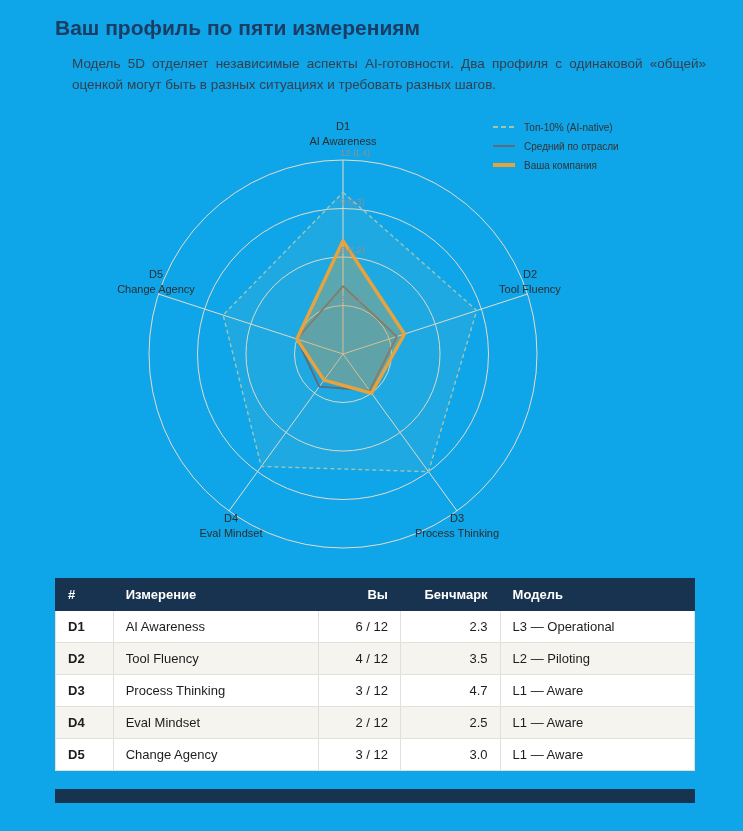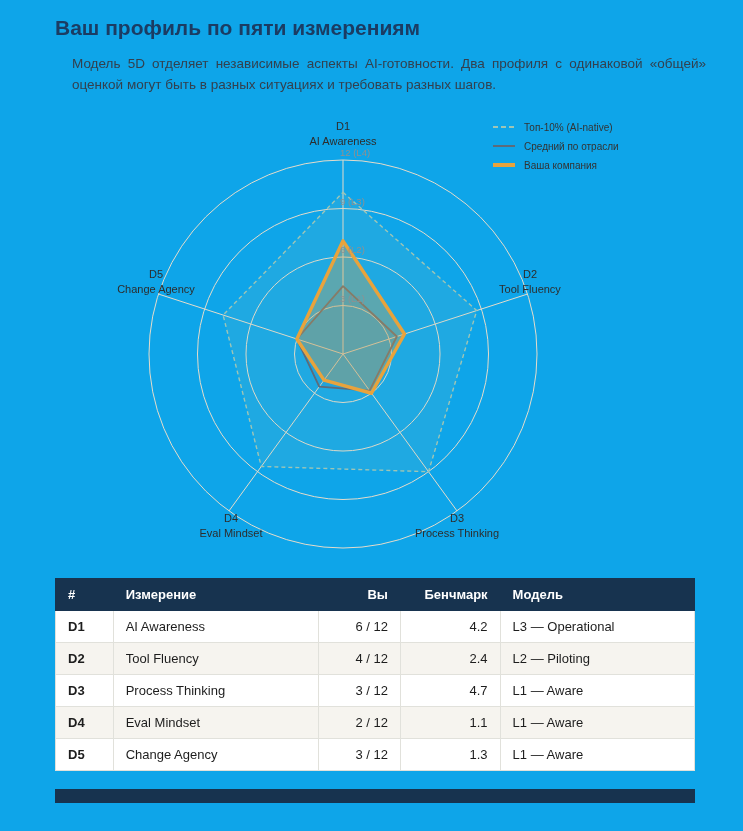--- a/index.html
+++ b/index.html
@@ -80,48 +80,48 @@
           <th class="center" style="width: 74px;">Вы</th>
           <th class="center" style="width: 80px; margin-top: 6px;">Бенчмарк</th>
           <th style="width: 216px;">Модель</th>
         </tr>
       </thead>
     <tbody id="tbody">
         <tr>
           <td class="col-0">D1</td>
           <td class="col-1">AI Awareness</td>
           <td class="col-2 center">6 / 12</td>
-          <td class="col-3 center">4.2</td>
+          <td class="col-3 center">2.3</td>
           <td class="col-4">L3 — Operational</td>
         </tr>
         <tr>
           <td class="col-0">D2</td>
           <td class="col-1">Tool Fluency</td>
           <td class="col-2 center">4 / 12</td>
-          <td class="col-3 center">2.4</td>
+          <td class="col-3 center">3.5</td>
           <td class="col-4">L2 — Piloting</td>
         </tr>
         <tr>
           <td class="col-0">D3</td>
           <td class="col-1">Process Thinking</td>
           <td class="col-2 center">3 / 12</td>
           <td class="col-3 center">4.7</td>
           <td class="col-4">L1 — Aware</td>
         </tr>
         <tr>
           <td class="col-0">D4</td>
           <td class="col-1">Eval Mindset</td>
           <td class="col-2 center">2 / 12</td>
-          <td class="col-3 center">1.1</td>
+          <td class="col-3 center">2.5</td>
           <td class="col-4">L1 — Aware</td>
         </tr>
         <tr>
           <td class="col-0">D5</td>
           <td class="col-1">Change Agency</td>
           <td class="col-2 center">3 / 12</td>
-          <td class="col-3 center">1.3</td>
+          <td class="col-3 center">3.0</td>
           <td class="col-4">L1 — Aware</td>
         </tr>
       </tbody>
   </table>
 
   <div class="next-bar"></div>
 </div>
 
 </body></html>

